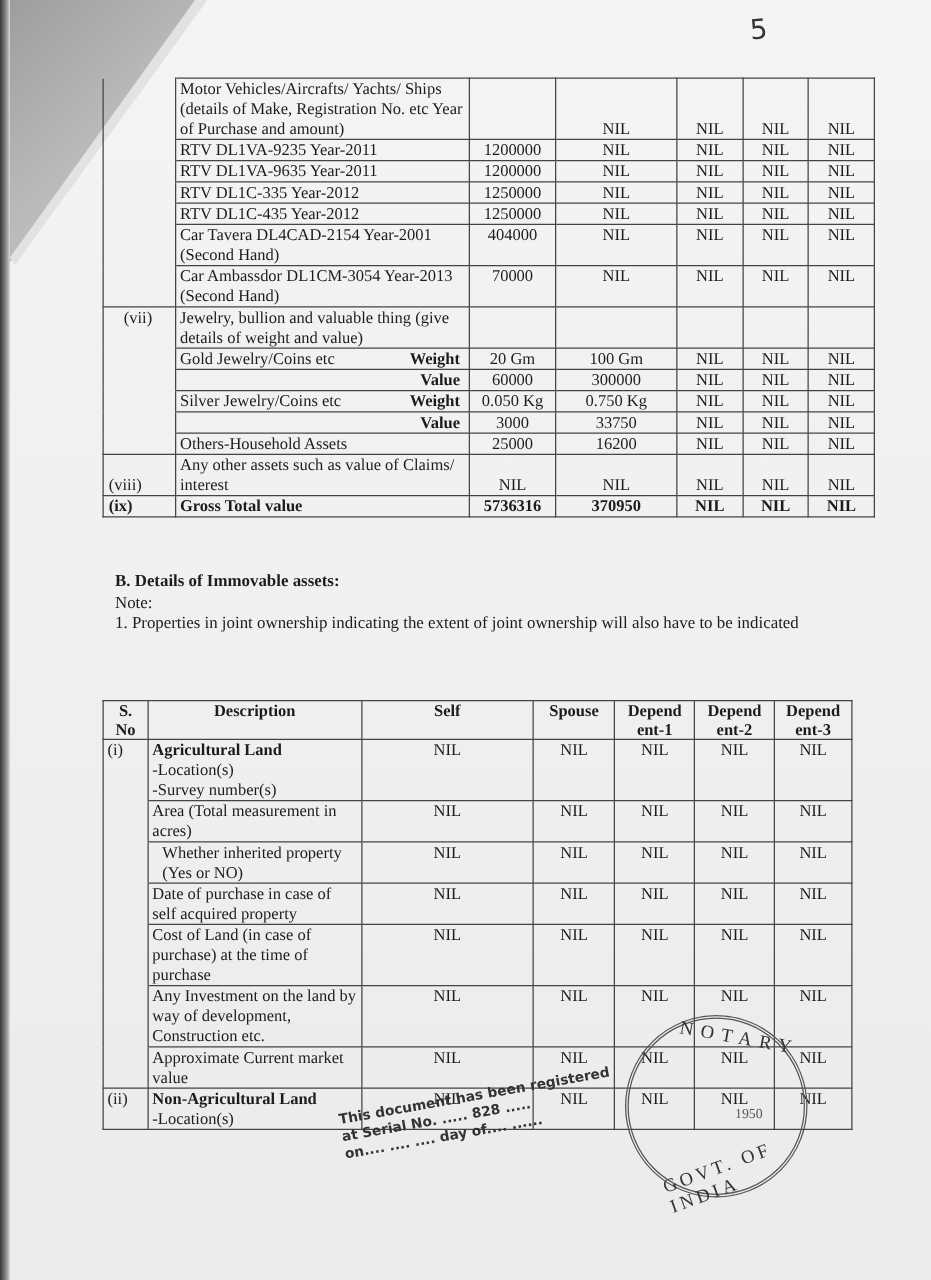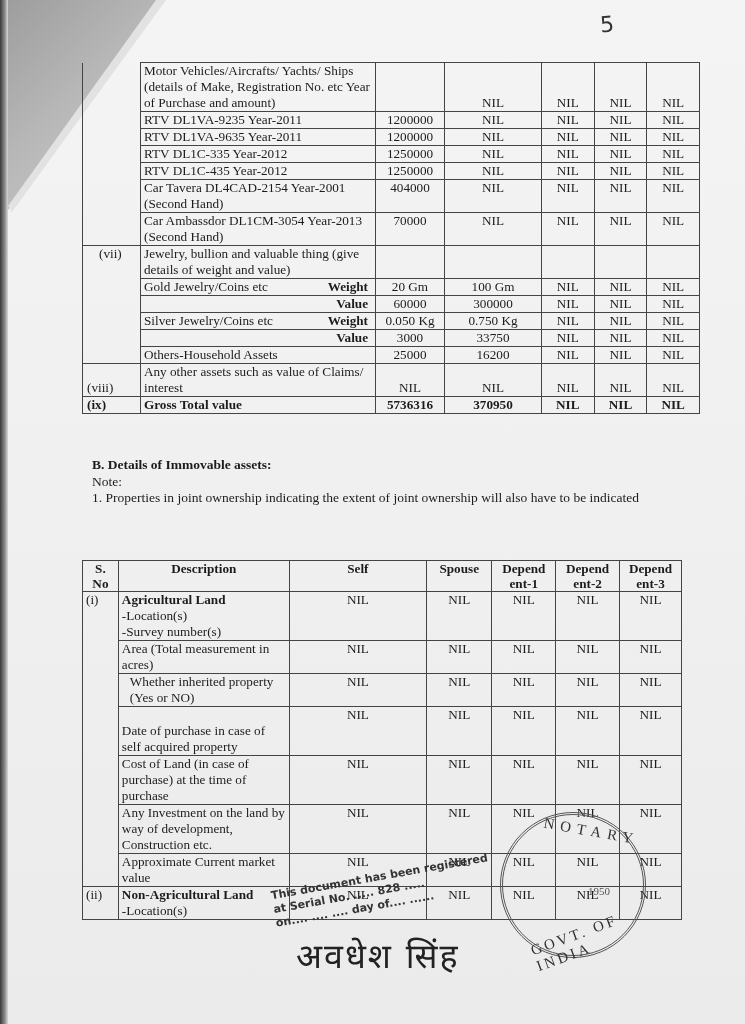--- a/index.html
+++ b/index.html
@@ -264,21 +264,21 @@
           </td>
           <td class="c">NIL</td>
           <td class="c">NIL</td>
           <td class="c">NIL</td>
           <td class="c">NIL</td>
           <td class="c">NIL</td>
         </tr>
         <tr>
           <td style="border-top: none; border-bottom: none;"></td>
           <td>
-            <div style="white-space: pre-line; margin-top: 16px;">Date of purchase in case of self acquired property</div>
+            <div style="white-space: pre-line;">Date of purchase in case of self acquired property</div>
           </td>
           <td class="c">NIL</td>
           <td class="c">NIL</td>
           <td class="c">NIL</td>
           <td class="c">NIL</td>
           <td class="c">NIL</td>
         </tr>
         <tr>
           <td style="border-top: none; border-bottom: none;"></td>
           <td>
@@ -332,14 +332,13 @@
     <div>at Serial No. ..... 828 .....</div>
     <div>on.... .... .... day of.... ......</div>
   </div>
 
   <div class="notary">
     <div class="notary-top">NOTARY</div>
     <div class="notary-yr">1950</div>
     <div class="notary-bot">GOVT. OF INDIA</div>
   </div>
 
-  <div class="signature">अवधेश सिंह</div>
 </div>
 
 </body></html>

